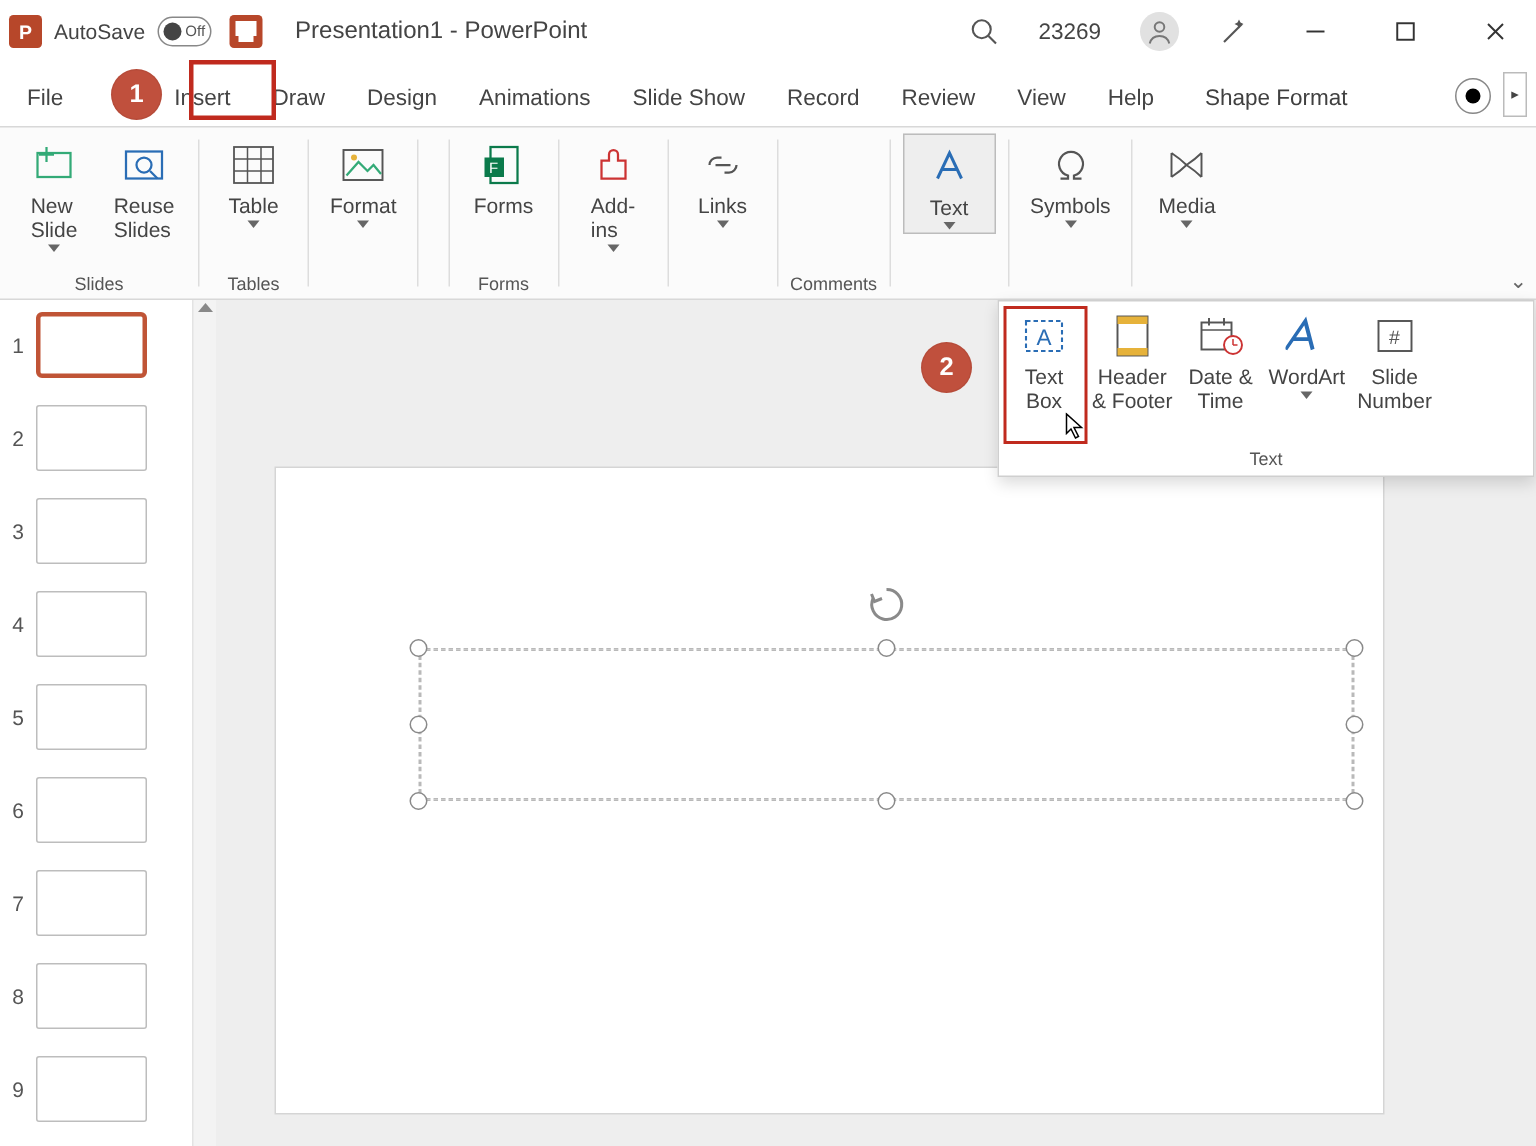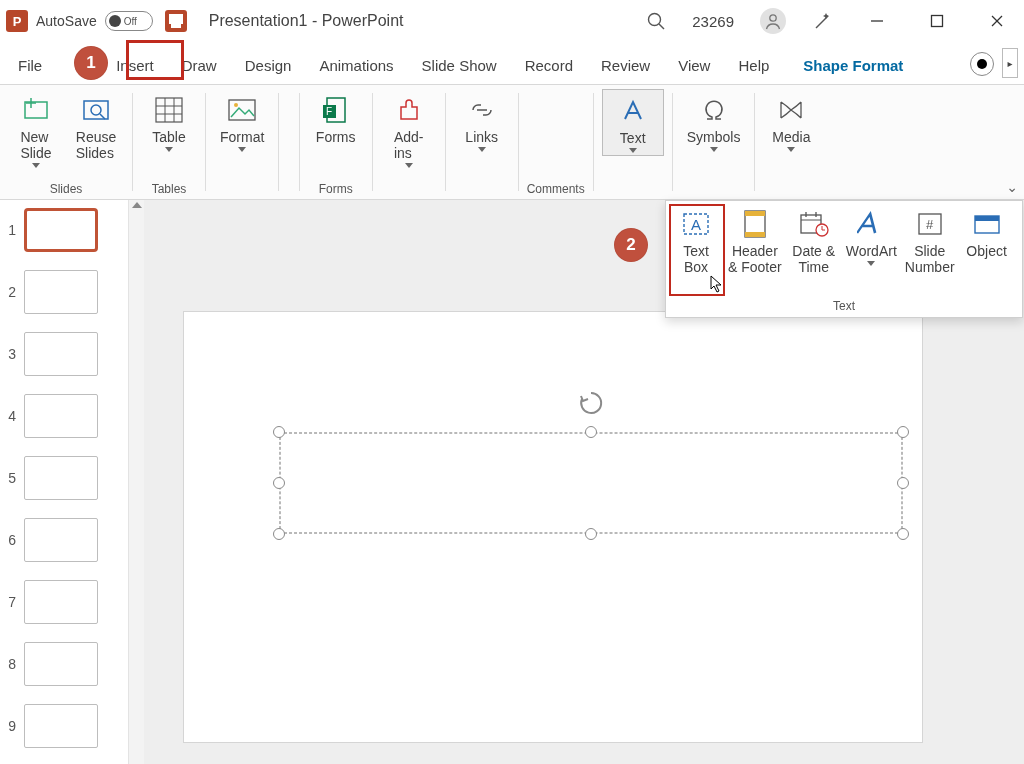--- a/index.html
+++ b/index.html
@@ -2,38 +2,38 @@
 <html><head>
 <meta charset="utf-8">
 <style>
   * { box-sizing: border-box; margin: 0; padding: 0; font-family: "Segoe UI", Arial, sans-serif; }
   body { width: 1024px; height: 764px; background: #fff; overflow: hidden; position: relative; font-size: 15px; color: #444; }
 
   
   .titlebar { height: 42px; display: flex; align-items: center; padding: 0 6px; gap: 8px; }
   .p-icon { width: 22px; height: 22px; background: #b7472a; color: #fff; font-weight: bold; font-size: 13px; border-radius: 3px; display:flex; align-items:center; justify-content:center; }
   .autosave-lbl { font-size: 14px; }
-  .toggle { width: 48px; height: 20px; border: 1px solid #888; border-radius: 10px; display:flex; align-items:center; padding: 0 3px 0 3px; gap:3px; }
+  .toggle { width: 36px; height: 20px; border: 1px solid #888; border-radius: 10px; display:flex; align-items:center; padding: 0 3px 0 3px; gap:3px; }
   .toggle .knob { width: 12px; height: 12px; background: #444; border-radius: 50%; }
   .toggle .txt { font-size: 10px; color:#555; }
   .save-icon { width: 22px; height: 22px; background:#b7472a; border-radius:3px; position:relative; margin-left:4px; }
   .save-icon::before { content:""; position:absolute; inset:4px 4px 8px 4px; background:#fff; }
   .save-icon::after { content:""; position:absolute; left:6px; right:6px; bottom:4px; height:4px; background:#fff; }
   .title-text { margin-left:14px; font-size:16px; }
 
   .titlebar-right { margin-left:auto; display:flex; align-items:center; gap:26px; padding-right:4px; }
   .search-icon svg, .magic-icon svg, .wctrl svg { display:block; }
   .acct-num { font-size:15px; }
   .avatar { width:26px; height:26px; border-radius:50%; background:#e1e1e1; display:flex; align-items:center; justify-content:center; }
   .wctrl { width:34px; height:30px; display:flex; align-items:center; justify-content:center; }
 
   
   .tabs { height: 42px; display:flex; align-items:flex-end; padding: 0 4px; gap: 0; }
   .tab { padding: 8px 14px 10px; font-size:15px; cursor:pointer; }
-  .tab.shapeformat { color:#0369a1; margin-left:6px;font-weight:bold; }
+  .tab.shapeformat { color:#404040; margin-left:6px; }
   .tabs-spacer { flex:1; }
   .tab-record-btn { width:24px; height:24px; border:1px solid #888; border-radius:50%; margin:0 6px 8px; display:flex; align-items:center; justify-content:center; }
   .tab-record-btn .dot { width:10px; height:10px; background:#000; border-radius:50%; }
   .tab-overflow { width:16px; height:30px; border:1px solid #bbb; margin:0 2px 6px; display:flex; align-items:center; justify-content:center; font-size:10px; }
 
   
   .ribbon { height:116px; border-top:1px solid #d8d8d8; border-bottom:1px solid #d8d8d8; background:#fbfbfb; display:flex; position:relative; }
   .group { display:flex; flex-direction:column; align-items:center; padding: 4px 8px 0; }
   .group-items { display:flex; gap:4px; }
   .group-label { font-size:12px; color:#555; margin-top:auto; padding-bottom:3px; }
@@ -445,29 +445,20 @@
     <div class="pbtn">
       <div class="ico">
           <svg width="28" height="26">
             <rect x="3" y="3" width="22" height="20" fill="none" stroke="#555" stroke-width="1.3"></rect>
             <text x="10" y="18" font-size="13" fill="#555">#</text>
           </svg>
         </div>
       <div class="lbl" style="white-space:pre-line">Slide
 Number</div>
     </div>
-    <div class="pbtn">
-      <div class="ico">
-          <svg width="28" height="26">
-            <rect x="2" y="5" width="24" height="17" fill="none" stroke="#2a6db5" stroke-width="1.4"></rect>
-            <rect x="2" y="5" width="24" height="5" fill="#2a6db5"></rect>
-          </svg>
-        </div>
-      <div class="lbl">Object</div>
-    </div>
   </div>
   <div class="panel-label">Text</div>
 
   <div class="tb-high" style="left:3px; top:3px; width:56px; height:92px;"></div>
   <svg class="cursor-img" style="left:44px; top:74px;" viewBox="0 0 14 18">
       <path d="M1 1 L1 14 L4 11 L7 17 L9 16 L6 10 L11 10 Z" fill="#fff" stroke="#000" stroke-width="1"></path>
     </svg>
 </div>
 
 <div class="badge" style="left:614px; top:228px;">2</div>

